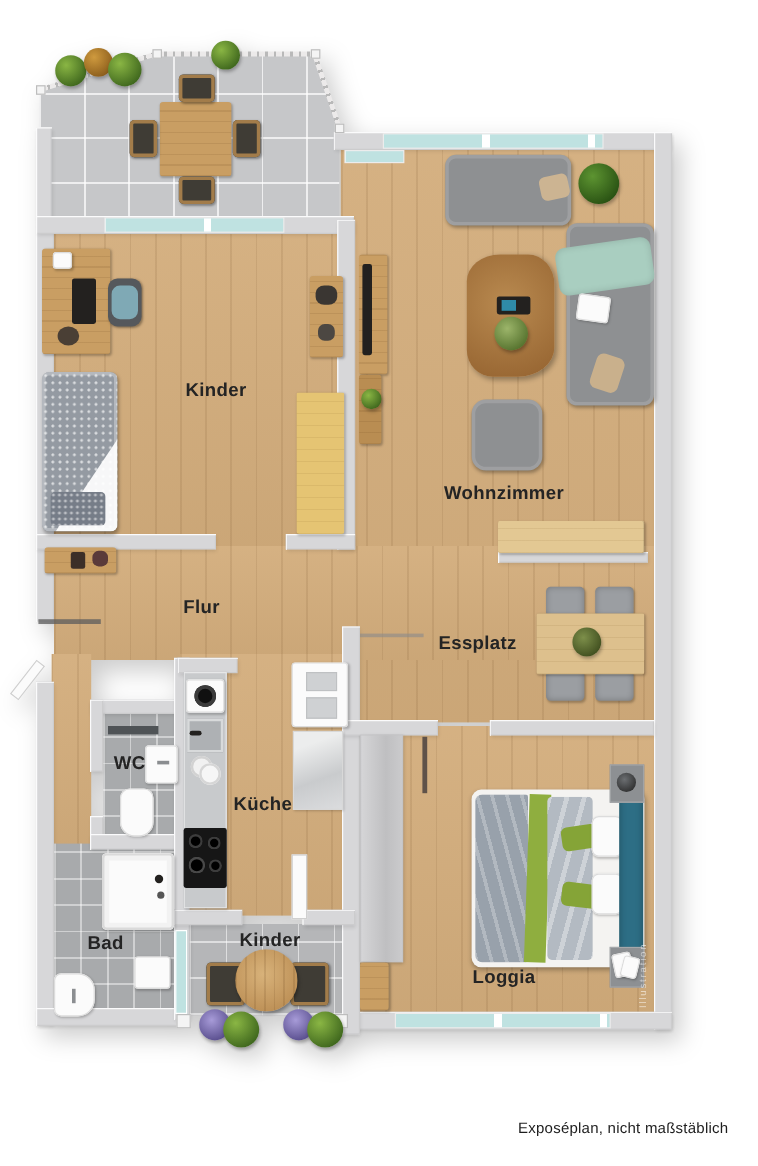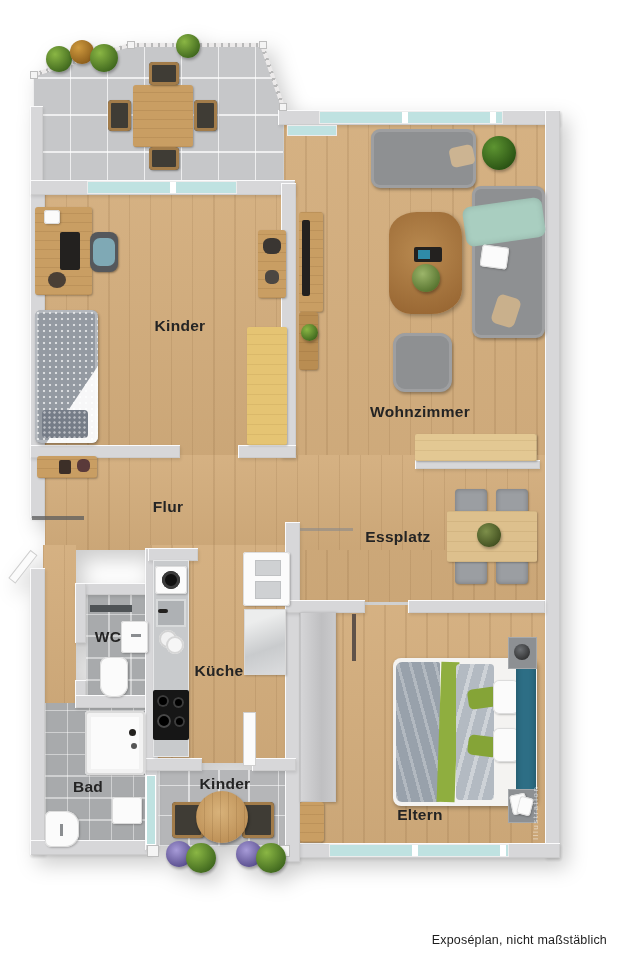--- a/index.html
+++ b/index.html
@@ -244,19 +244,19 @@
   </div>
 
   <div class="lbl" style="left:180px;top:326px;">Kinder</div>
   <div class="lbl" style="left:420px;top:412px;">Wohnzimmer</div>
   <div class="lbl" style="left:168px;top:507px;">Flur</div>
   <div class="lbl" style="left:398px;top:537px;">Essplatz</div>
   <div class="lbl" style="left:108px;top:637px;">WC</div>
   <div class="lbl" style="left:219px;top:671px;">Küche</div>
   <div class="lbl" style="left:88px;top:787px;">Bad</div>
   <div class="lbl" style="left:225px;top:784px;">Kinder</div>
-  <div class="lbl" style="left:420px;top:815px;">Eltern</div>
+  <div class="lbl" style="left:420px;top:815px;">Loggia</div>
 
   <div class="wm">Illustration</div>
  </div>
 
  <div class="caption">Exposéplan, nicht maßstäblich</div>
 </div>
 
 </body></html>

